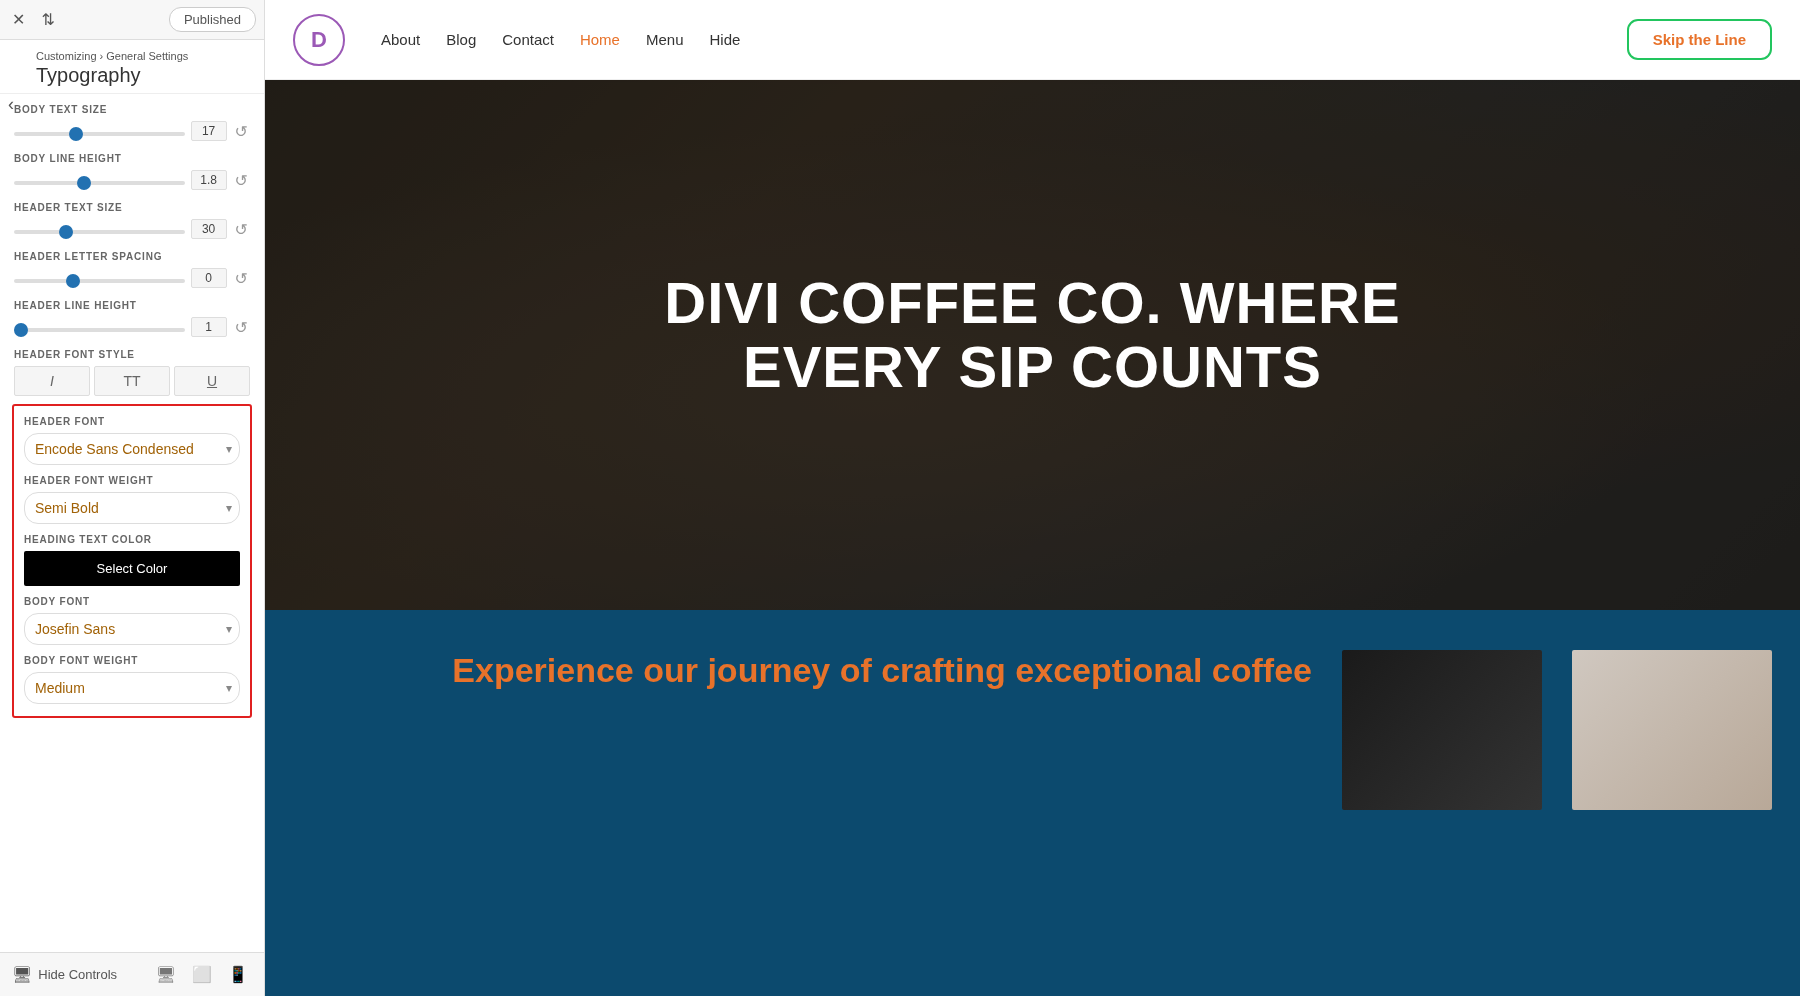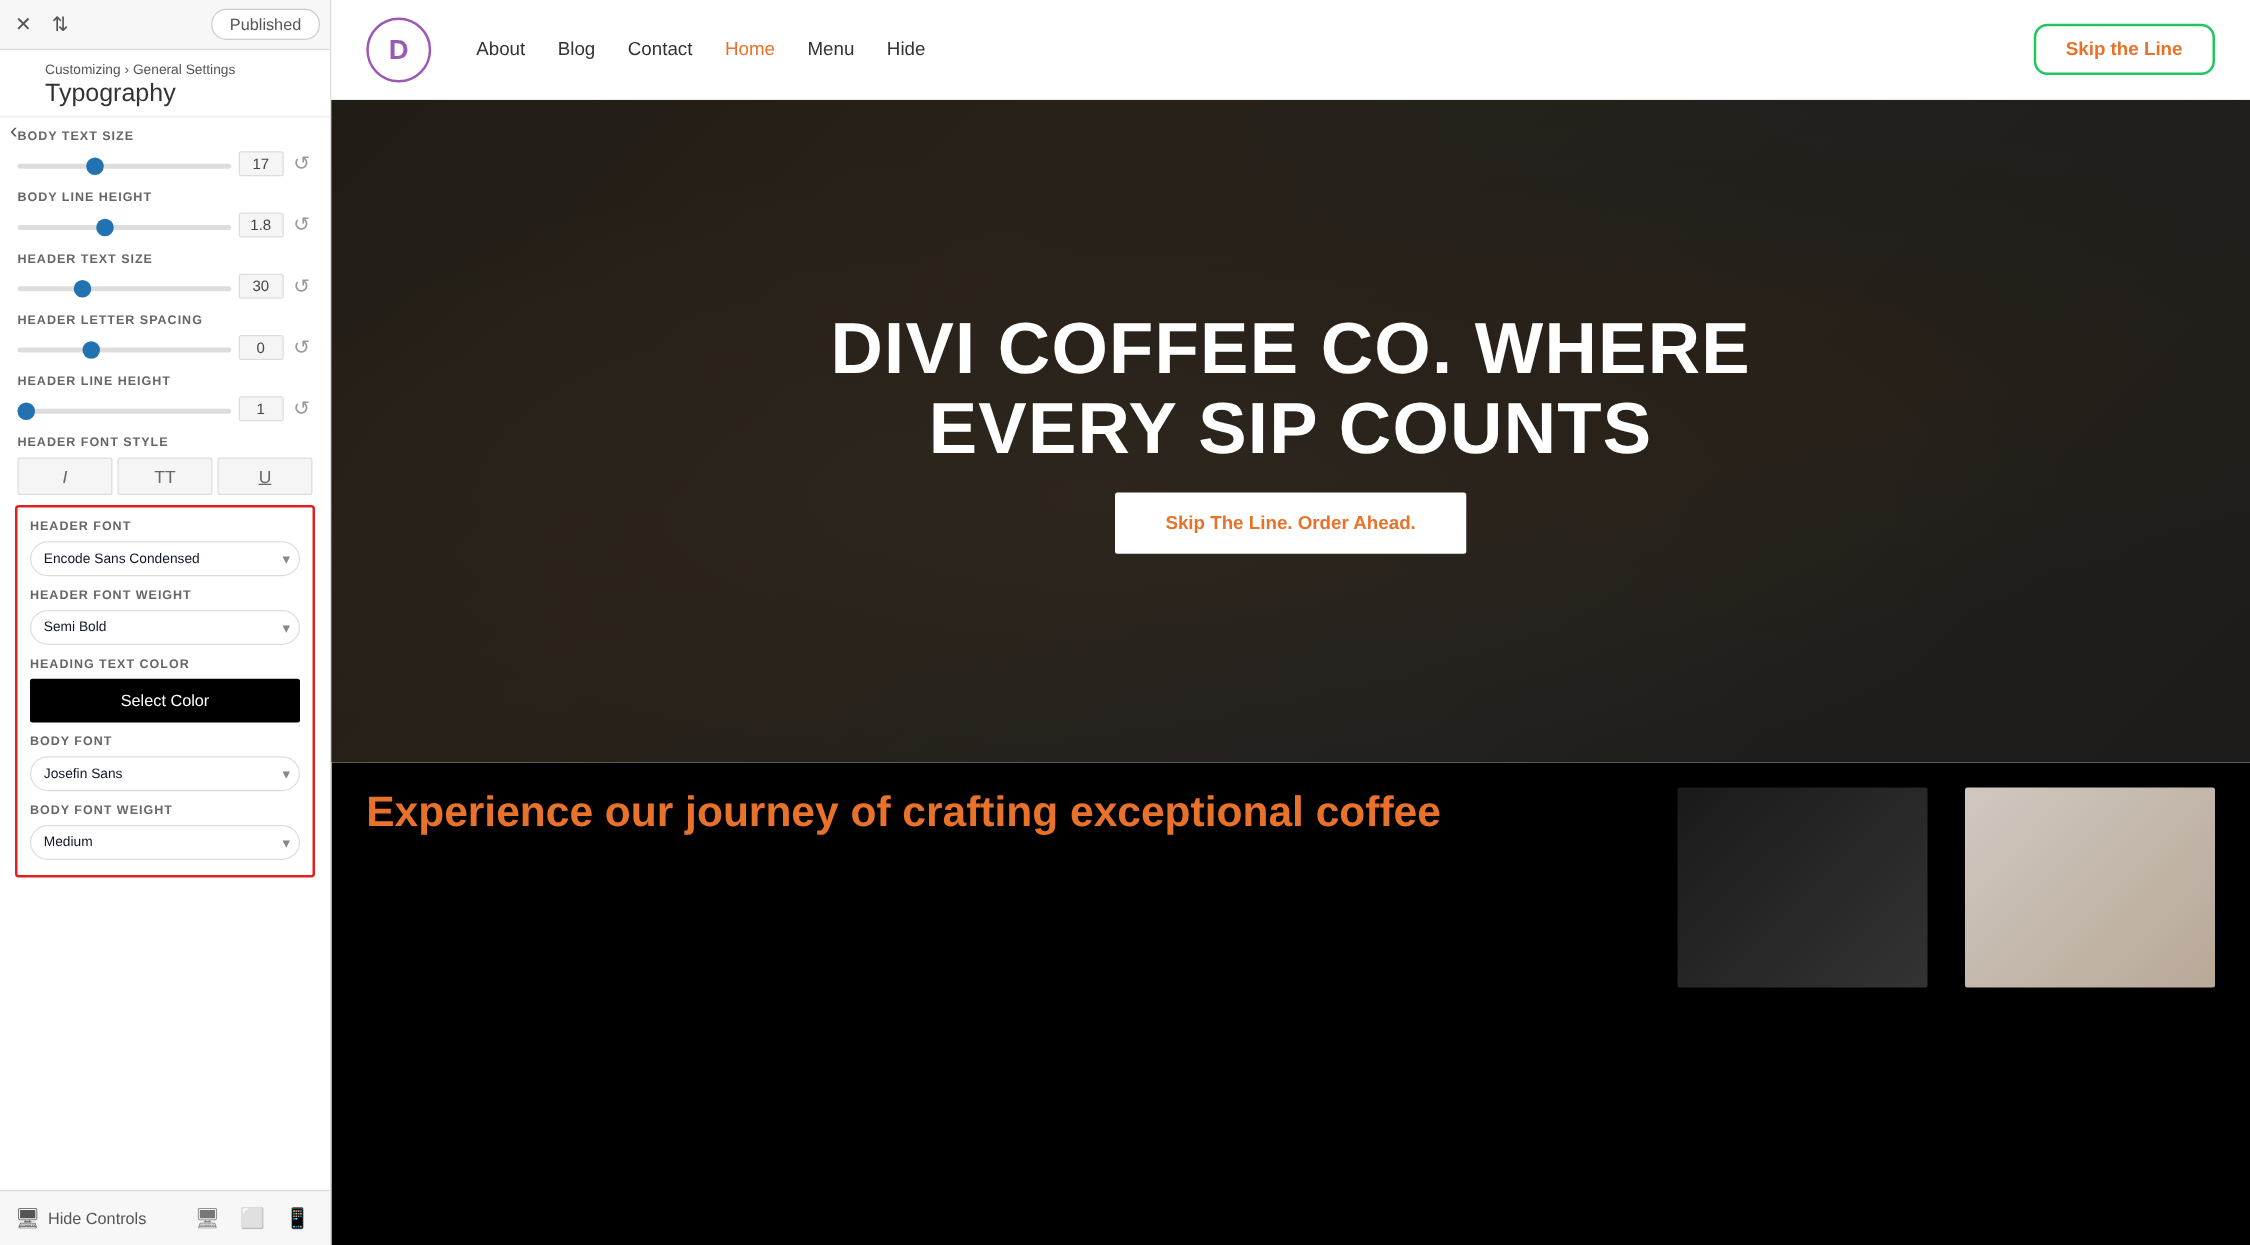--- a/index.html
+++ b/index.html
@@ -112,21 +112,21 @@
       padding: 10px 10px 10px 10px;
       margin: 8px -2px 8px -2px;
     }
 
     
     .select-wrap {
       position: relative;
       margin-bottom: 2px;
     }
     select {
-      width: 100%; padding: 7px 10px; font-size: 11px; color: #0f172a;
+      width: 100%; padding: 7px 10px; font-size: 14px; color: #a16207;
       background: #fff; border: 1px solid #ddd; border-radius: 14px;
       -webkit-appearance: none; appearance: none; cursor: pointer;
     }
     .select-arrow {
       position: absolute; right: 8px; top: 50%; transform: translateY(-50%); pointer-events: none; color: #888; font-size: 12px;
     }
 
     
     .color-btn {
       width: 100%; padding: 10px; background: #000; color: #fff; border: none; font-size: 13px; cursor: pointer; border-radius: 2px; text-align: center;
@@ -202,22 +202,22 @@
       font-family: 'Arial', sans-serif;
     }
     .hero-btn {
       background: #fff; border: none; padding: 16px 40px;
       font-size: 15px; color: #e8722a; font-weight: 600; cursor: pointer;
       border-radius: 2px;
     }
 
     
     .below-hero {
-      flex: 1; background: #000000; padding: 20px 28px 20px;
-      display: flex; gap: 30px; overflow: hidden;
+      flex: 1; background: #0c4a6e; padding: 40px 28px 20px;
+      display: flex; gap: 30px; overflow: hidden; text-align: right;
     }
     .below-text {
       flex: 1;
     }
     .below-title {
       font-size: 34px; font-weight: 700; color: #e8722a; line-height: 1.2; font-family: Arial, sans-serif;
     }
     .below-img {
       width: 200px; height: 160px; background: #222; border-radius: 2px; flex-shrink: 0;
       background: linear-gradient(135deg, #1a1a1a, #333);
@@ -395,21 +395,20 @@
       </div>
     </div>
     <button class="nav-cta">Skip the Line</button>
   </nav>
 
   <div class="hero">
     <div class="hero-bg-img"></div>
     <div class="hero-overlay"></div>
     <div class="hero-content">
       <h1 class="hero-title">DIVI COFFEE CO. WHERE EVERY SIP COUNTS</h1>
-      <button class="hero-btn">Skip The Line. Order Ahead.</button>
     </div>
   </div>
 
   <div class="below-hero">
     <div class="below-text">
       <div class="below-title">Experience our journey of crafting exceptional coffee</div>
     </div>
     <div class="below-img"></div>
     <div class="below-img2"></div>
   </div>

